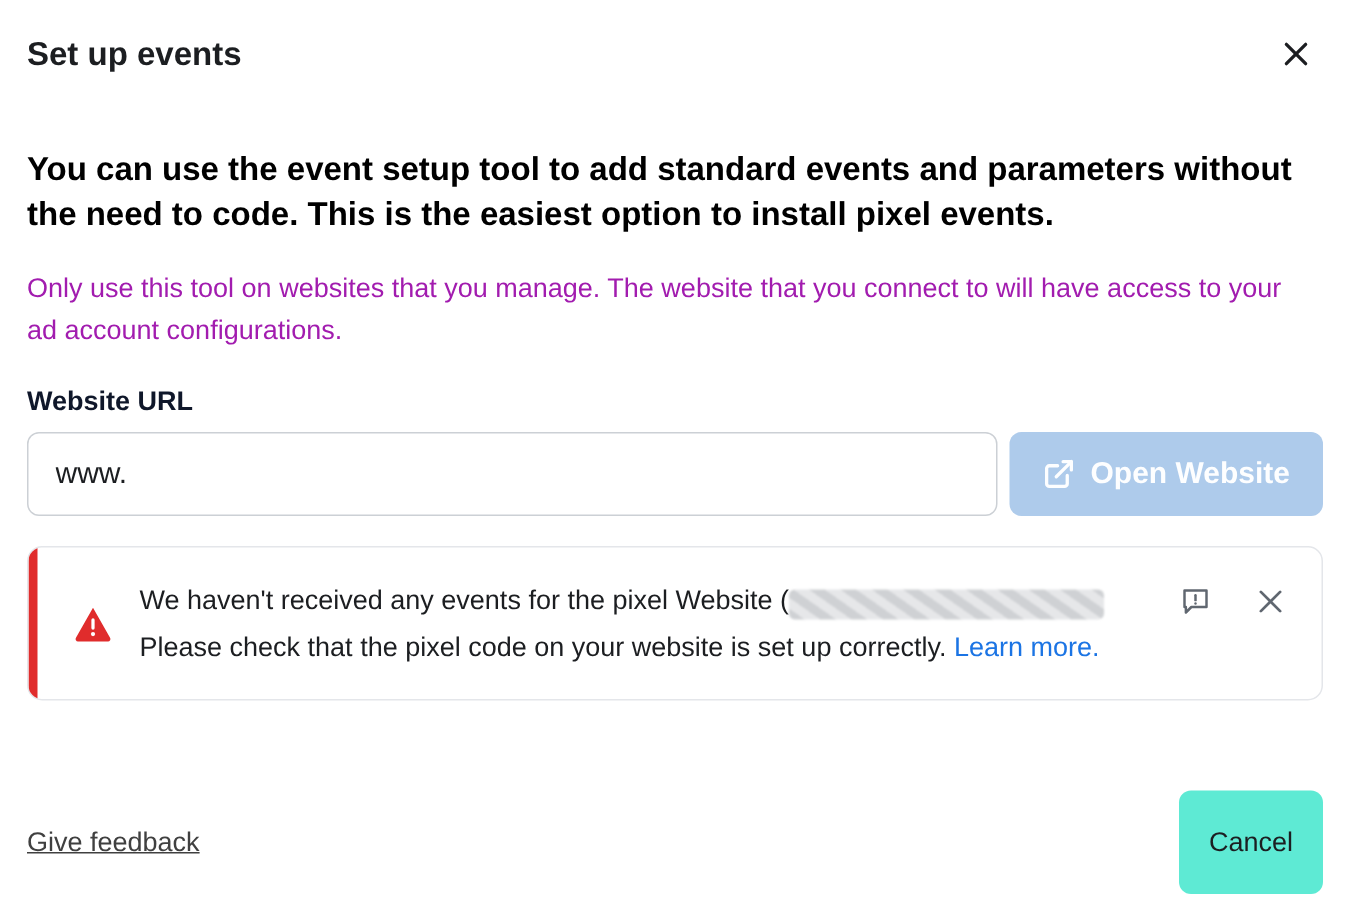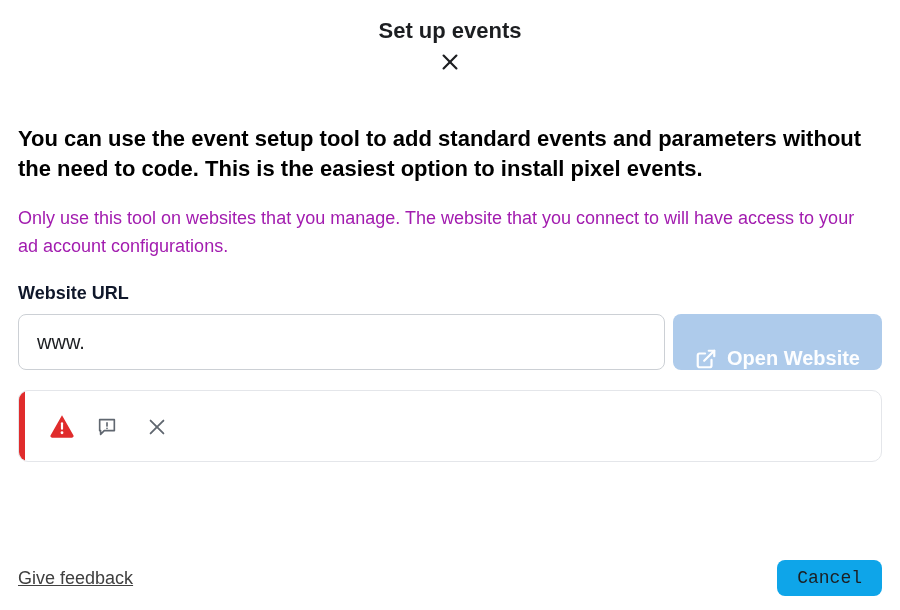--- a/index.html
+++ b/index.html
@@ -1,46 +1,46 @@
 <!DOCTYPE html>
 <html><head>
   <meta charset="utf-8">
   <style>
     * { box-sizing: border-box; margin: 0; padding: 0; }
     html, body { width: 900px; height: 610px; font-family: Helvetica, Arial, sans-serif; color: #1c1e21; background: #fff; }
     .modal { padding: 18px 18px 14px 18px; display: flex; flex-direction: column; height: 100%; }
-    .header { display: flex; align-items: center; justify-content: space-between; margin-bottom: 44px; flex-direction: column; }
+    .header { display: flex; align-items: center; justify-content: space-between; margin-bottom: 44px; }
     .header-title { font-size: 22px; font-weight: 700; color: #1c1e21; }
     .close-btn { width: 36px; height: 36px; display: flex; align-items: center; justify-content: center; cursor: pointer; border: none; background: transparent; }
     .close-btn svg { width: 22px; height: 22px; }
 
     .heading { font-size: 22px; font-weight: 700; line-height: 1.35; color: #000000; margin-bottom: 22px; max-width: 850px; }
     .subtext { font-size: 18px; line-height: 1.55; color: #a21caf; margin-bottom: 22px; max-width: 850px; }
 
     .field-label { font-size: 18px; font-weight: 600; color: #0f172a; margin-bottom: 10px; }
     .url-row { display: flex; gap: 8px; align-items: stretch; margin-bottom: 20px; }
     .url-input { flex: 1; height: 56px; border: 1px solid #ccd0d5; border-radius: 8px; padding: 0 18px; font-size: 20px; color: #1c1e21; outline: none; }
     .url-input::placeholder { color: #1c1e21; }
-    .open-btn { height: 56px; padding: 0 22px; border: none; border-radius: 8px; background: #aecbeb; color: #fdfeff; font-size: 20px; font-weight: 600; display: flex; align-items: flex-end; gap: 10px; cursor: not-allowed; }
+    .open-btn { height: 56px; padding: 0 22px; border: none; border-radius: 8px; background: #aecbeb; color: #fdfeff; font-size: 20px; font-weight: 600; display: flex; align-items: center; gap: 10px; cursor: not-allowed; }
     .open-btn svg { width: 22px; height: 22px; }
 
     .alert { position: relative; border: 1px solid #e4e6ea; border-radius: 10px; padding: 20px 20px 20px 30px; display: flex; gap: 18px; align-items: center; overflow: hidden; }
     .alert::before { content: ""; position: absolute; left: 0; top: 0; bottom: 0; width: 6px; background: #e02c2c; border-top-left-radius: 10px; border-bottom-left-radius: 10px; }
     .alert-icon { flex: 0 0 auto; display: flex; align-items: center; }
     .alert-icon svg { width: 26px; height: 26px; }
     .alert-body { flex: 1; font-size: 18px; line-height: 1.7; color: #1c1e21; }
     .redacted { display: inline-block; vertical-align: middle; width: 210px; height: 20px; background: repeating-linear-gradient(35deg, #cfd1d4 0 6px, #e6e7e9 6px 12px); border-radius: 4px; filter: blur(0.6px); margin: 0 6px -3px 0; }
     .learn-link { color: #1b74e4; text-decoration: none; cursor: pointer; }
     .alert-actions { display: flex; gap: 22px; align-self: flex-start; margin-top: 2px; }
     .icon-btn { width: 28px; height: 28px; display: flex; align-items: center; justify-content: center; border: none; background: transparent; cursor: pointer; color: #606770; }
     .icon-btn svg { width: 22px; height: 22px; }
 
     .footer { margin-top: auto; display: flex; align-items: center; justify-content: space-between; padding-top: 24px; }
     .feedback-link { color: #404040; font-size: 18px; text-decoration: underline; cursor: pointer; }
-    .cancel-btn { background: #0ea5e9; border: none; border-radius: 8px; padding: 8px 20px; font-size: 18px; color: #1c1e21; cursor: pointer; font-family: Liberation Mono, monospace; }
+    .cancel-btn { background: #5eead4; border: none; border-radius: 8px; padding: 24px 20px; font-size: 18px; color: #1c1e21; cursor: pointer; }
   </style>
 </head>
 <body>
 
 <div class="modal">
 
   <div class="header">
     <div class="header-title">Set up events</div>
     <button class="close-btn">
       <svg viewBox="0 0 24 24" fill="none" stroke="#1c1e21" stroke-width="2.4" stroke-linecap="round">
@@ -67,20 +67,23 @@
   </div>
 
   <div class="alert">
     <div class="alert-icon">
       <svg viewBox="0 0 24 24">
           <path fill="#e02c2c" d="M12 2 L22.5 20.5 A1.5 1.5 0 0 1 21.2 22.8 H2.8 A1.5 1.5 0 0 1 1.5 20.5 Z"></path>
           <rect x="11" y="8.5" width="2" height="7" rx="1" fill="#fff"></rect>
           <circle cx="12" cy="18.2" r="1.3" fill="#fff"></circle>
         </svg>
     </div>
+    <div class="alert-body">
+      <span>We haven't received any events for the pixel Website (</span><span class="redacted"></span><span> Please check that the pixel code on your website is set up correctly. </span><a class="learn-link">Learn more.</a>
+    </div>
     <div class="alert-actions">
       <button class="icon-btn">
         <svg viewBox="0 0 24 24" fill="none" stroke="#606770" stroke-width="1.8" stroke-linecap="round" stroke-linejoin="round">
           <path d="M4 4h16v12H9l-4 4v-4H4z"></path>
           <line x1="12" y1="7.5" x2="12" y2="11"></line>
           <circle cx="12" cy="13.5" r="0.9" fill="#606770" stroke="none"></circle>
         </svg>
       </button>
       <button class="icon-btn">
         <svg viewBox="0 0 24 24" fill="none" stroke="#606770" stroke-width="2" stroke-linecap="round">

